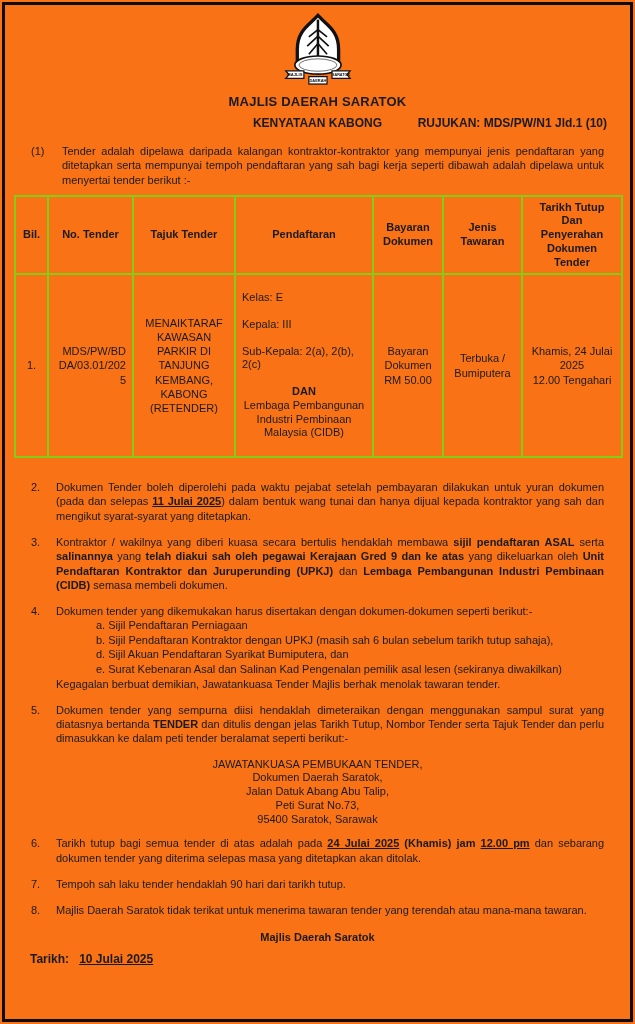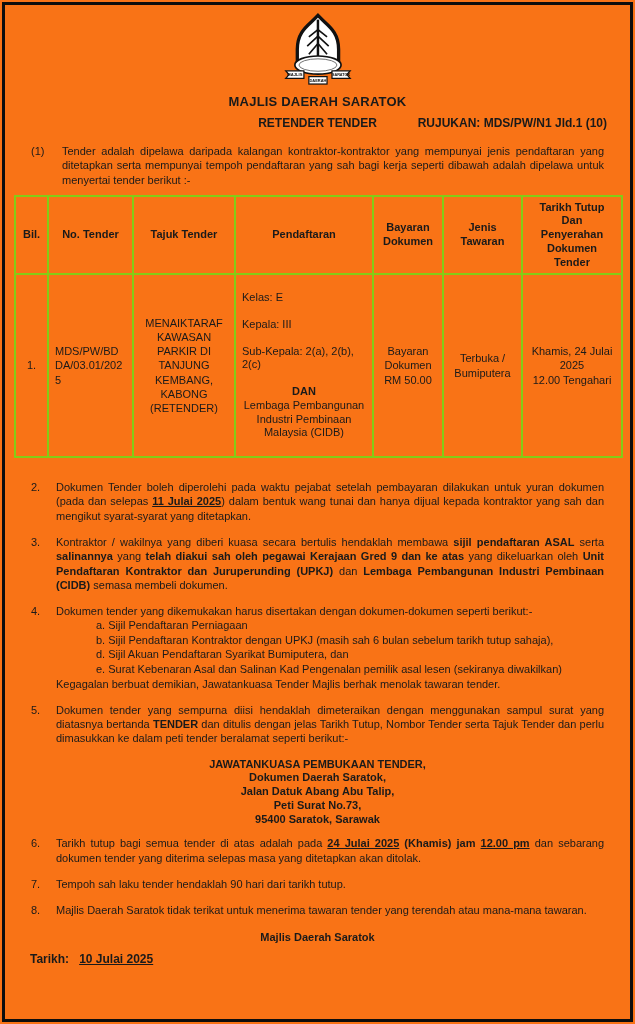--- a/index.html
+++ b/index.html
@@ -26,32 +26,32 @@
   .para.intro{margin-top:12px;margin-bottom:0;}
   .para.intro .num{flex:0 0 31px;}
   .para .body{flex:1;}
   
   table.tender{width:100%;border-collapse:collapse;table-layout:fixed;margin-top:8px;margin-bottom:22px;}
   table.tender th,table.tender td{border:2px solid #84cc16;padding:3px 6px;vertical-align:middle;font-size:11px;}
   table.tender th{font-weight:bold;text-align:center;line-height:1.25;}
   tr.hdr{height:78px;}
   tr.data{height:183px;}
   td.c-bil{text-align:center;}
-  td.c-no{text-align:left;word-break:break-all;padding-left:4px;padding-right:4px;margin-left:27px;}
+  td.c-no{text-align:right;word-break:break-all;padding-left:4px;padding-right:4px;margin-left:27px;}
   td.c-tajuk{text-align:center;line-height:1.3;}
   td.c-pend{vertical-align:top;text-align:left;padding-top:7px;line-height:1.25;}
   .pend-line{margin-bottom:13px;}
   .pend-center{text-align:center;}
   .pend-center .conj{font-weight:bold;}
   td.c-bay,td.c-jenis,td.c-tarikh{text-align:center;line-height:1.3;}
   
   .sublist{margin-left:40px;line-height:1.32;}
   .note{}
   
-  .address{text-align:center;font-weight:bold;margin:2px 0 10px 0;line-height:1.25;}
+  .address{text-align:center;font-weight:normal;margin:2px 0 10px 0;line-height:1.25;}
   .signoff{text-align:center;font-weight:bold;margin-top:4px;line-height:1.28;}
   .footer{margin:8px 0 0 16px;font-weight:bold;font-size:12px;}
   .footer .date{text-decoration:underline;margin-left:10px;}
 </style>
 </head>
 <body>
 
 <div class="page">
   <div class="frame">
 
@@ -71,21 +71,21 @@
           <polygon points="13,70 35,70 35,79 13,79 17,74.5" fill="#fff" stroke="#111" stroke-width="1.5"></polygon>
           <polygon points="69,70 91,70 87,74.5 91,79 69,79" fill="#fff" stroke="#111" stroke-width="1.5"></polygon>
           <rect x="41" y="77" width="22" height="9" fill="#fff" stroke="#111" stroke-width="1.5"></rect>
           <text x="24" y="76.6" font-size="5" font-weight="bold" text-anchor="middle" fill="#111">MAJLIS</text>
           <text x="80" y="76.6" font-size="4.6" font-weight="bold" text-anchor="middle" fill="#111">SARATOK</text>
           <text x="52" y="83.8" font-size="4.8" font-weight="bold" text-anchor="middle" fill="#111">DAERAH</text>
         </g>
       </svg>
       <div class="org-name">MAJLIS DAERAH SARATOK</div>
       <div class="title-row">
-        <span class="doc-title">RETENDER TENDER</span>
+        <span class="doc-title">KENYATAAN KABONG</span>
         <span class="ref">RUJUKAN: MDS/PW/N1 Jld.1 (10)</span>
       </div>
     </div>
 
     <div class="para intro">
       <span class="num">(1)</span>
       <span class="body"><span>Tender adalah dipelawa daripada kalangan kontraktor-kontraktor yang mempunyai jenis pendaftaran yang ditetapkan serta mempunyai tempoh pendaftaran yang sah bagi kerja seperti dibawah adalah dipelawa untuk menyertai tender berikut :-</span></span>
     </div>
 
     <table class="tender">

